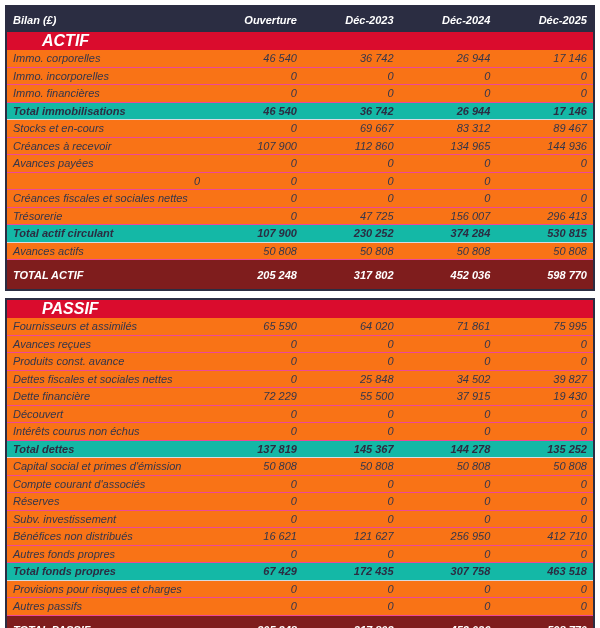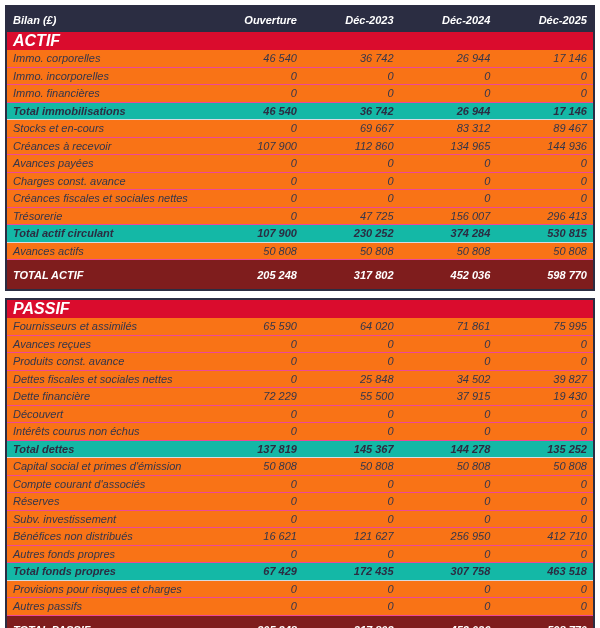--- a/index.html
+++ b/index.html
@@ -36,21 +36,21 @@
     font-weight: 700;
   }
   .secbar {
     height: 18px;
     background: #da0c2d;
     color: #ffffff;
     font-weight: 700;
     display: flex;
     align-items: center;
   }
-  .secbar .c { width: 100%; }
+  .secbar .c { width: 100%; margin-left: 29px; }
 
   .normal { background: #f97316; border-bottom: 1px solid #ec4899; }
   .subtotal {
     background: #14b8a6;
     font-weight: 700;
     color: #2b2d42;
     border-bottom: 1px solid #d7dbe2;
   }
   .grand-total {
     height: 29px;
@@ -120,21 +120,20 @@
           <div class="c num">144 936</div>
         </div>
         <div class="r normal">
           <div class="c lab">Avances payées</div>
           <div class="c num">0</div>
           <div class="c num">0</div>
           <div class="c num">0</div>
           <div class="c num">0</div>
         </div>
         <div class="r normal">
-          <div class="c lab">Charges const. avance</div>
           <div class="c num">0</div>
           <div class="c num">0</div>
           <div class="c num">0</div>
           <div class="c num">0</div>
         </div>
         <div class="r normal">
           <div class="c lab">Créances fiscales et sociales nettes</div>
           <div class="c num">0</div>
           <div class="c num">0</div>
           <div class="c num">0</div>

